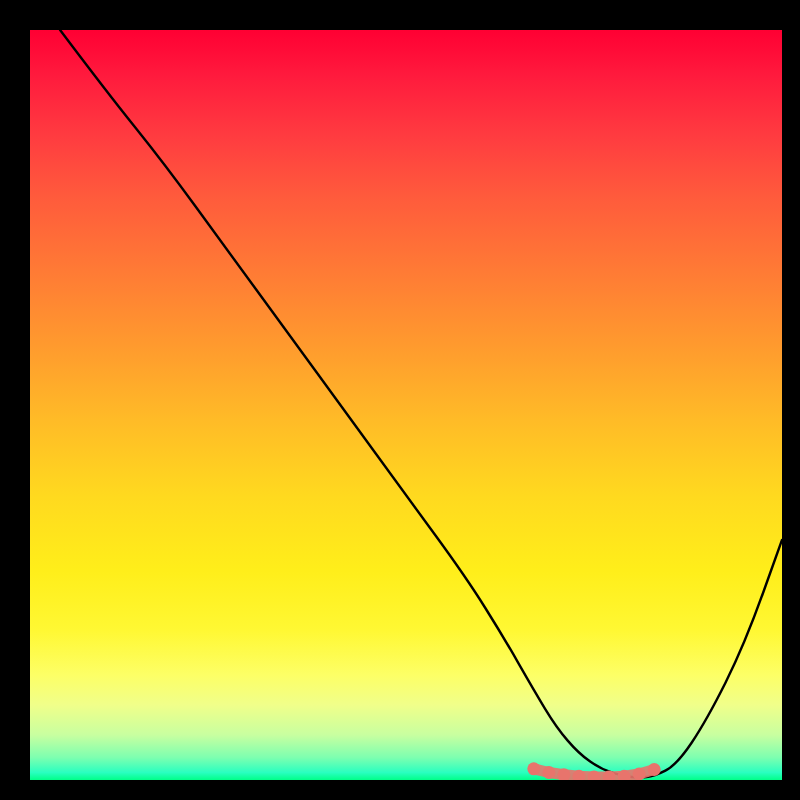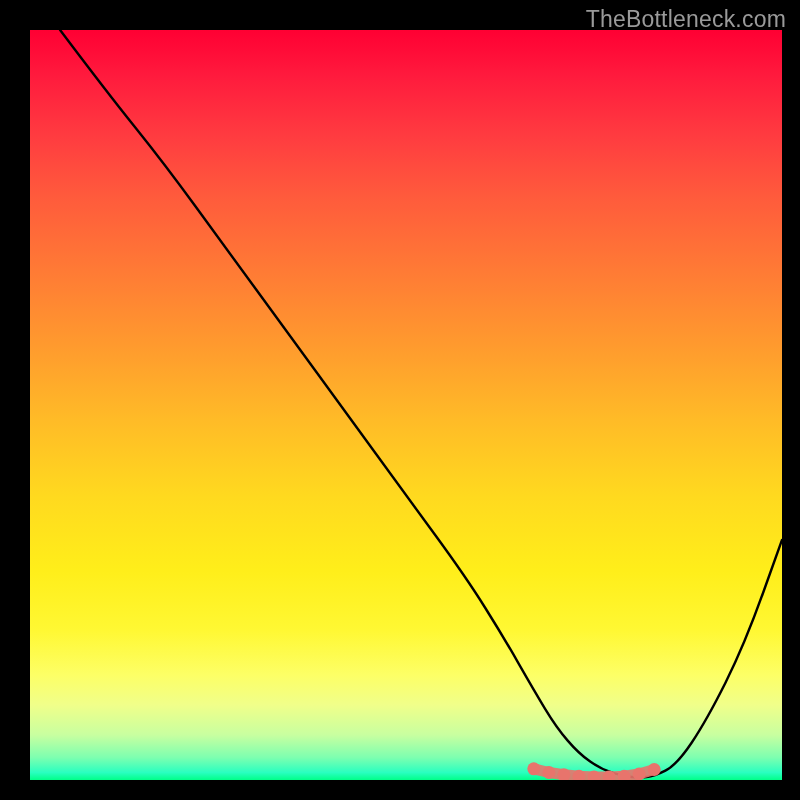--- a/index.html
+++ b/index.html
@@ -79,14 +79,13 @@
           <circle cx="533.9" cy="744.8" r="6.5" fill="#e8746c"></circle>
           <circle cx="549.0" cy="746.3" r="6.5" fill="#e8746c"></circle>
           <circle cx="564.0" cy="747.0" r="6.5" fill="#e8746c"></circle>
           <circle cx="579.0" cy="747.0" r="6.5" fill="#e8746c"></circle>
           <circle cx="594.1" cy="746.3" r="6.5" fill="#e8746c"></circle>
           <circle cx="609.1" cy="744.0" r="6.5" fill="#e8746c"></circle>
           <circle cx="624.2" cy="739.5" r="6.5" fill="#e8746c"></circle>
         </g>
     </svg>
   </div>
-  <div class="watermark">TheBottleneck.com</div>
 </div>
 
 </body></html>

